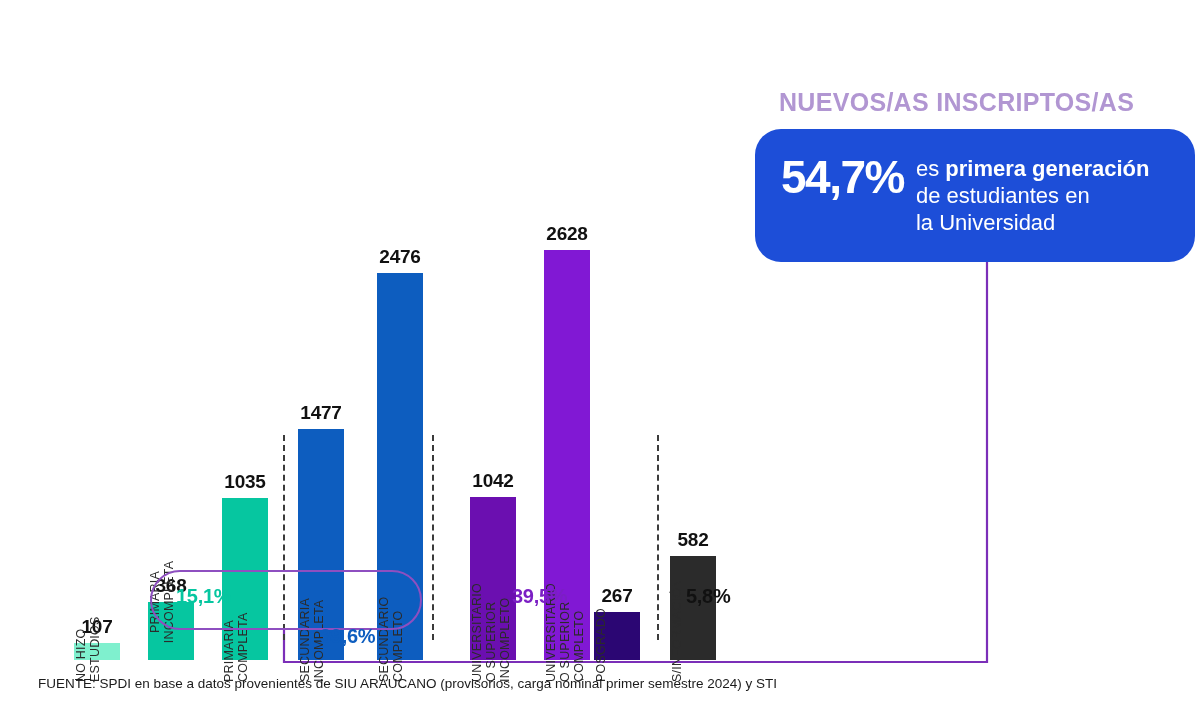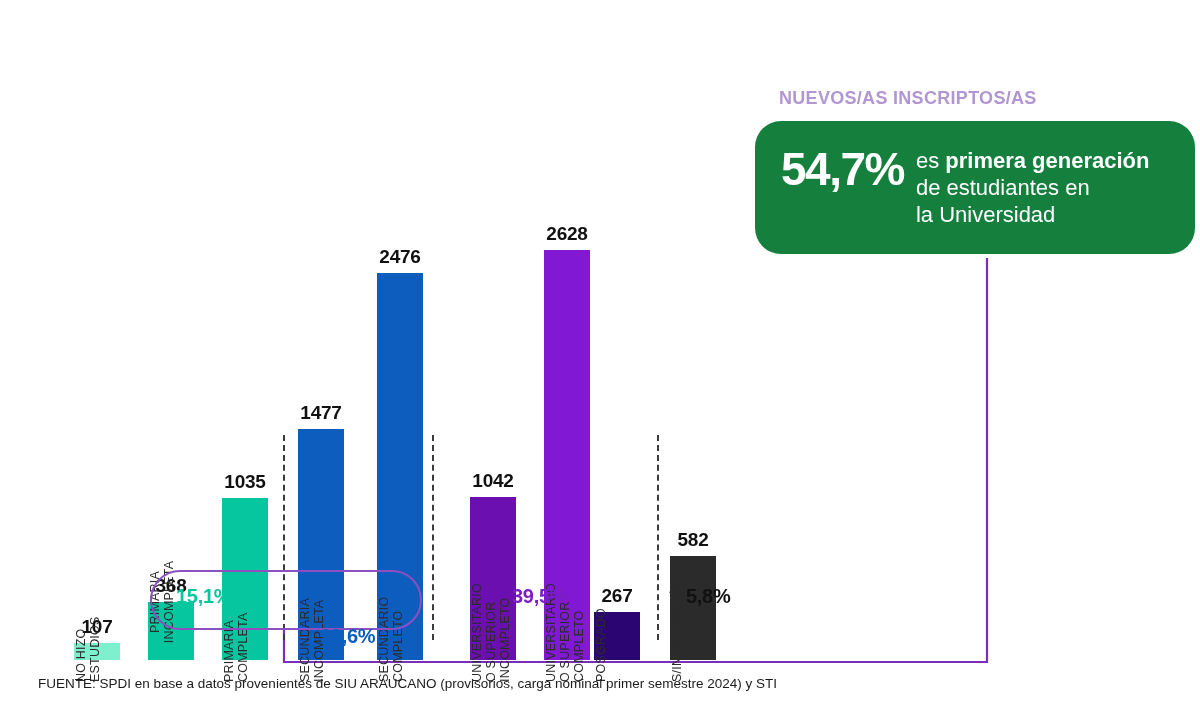--- a/index.html
+++ b/index.html
@@ -111,28 +111,28 @@
   }
 
   
   #callout {
     position: absolute;
     left: 755px;
     top: 88px;
     width: 440px;
   }
   #callout-title {
-    font-size: 18px;
+    font-size: 25px;
     font-weight: bold;
     color: #b196d2;
     letter-spacing: 0.3px;
     margin: 0 0 12px 24px;
   }
   #callout-box {
-    background: #15803d;
+    background: #1d4ed8;
     border-radius: 26px;
     padding: 22px 26px 26px 26px;
     display: flex;
     align-items: flex-start;
     box-sizing: border-box;
     min-height: 126px;
   }
   #callout-figure {
     color: #ffffff;
     font-size: 46px;

